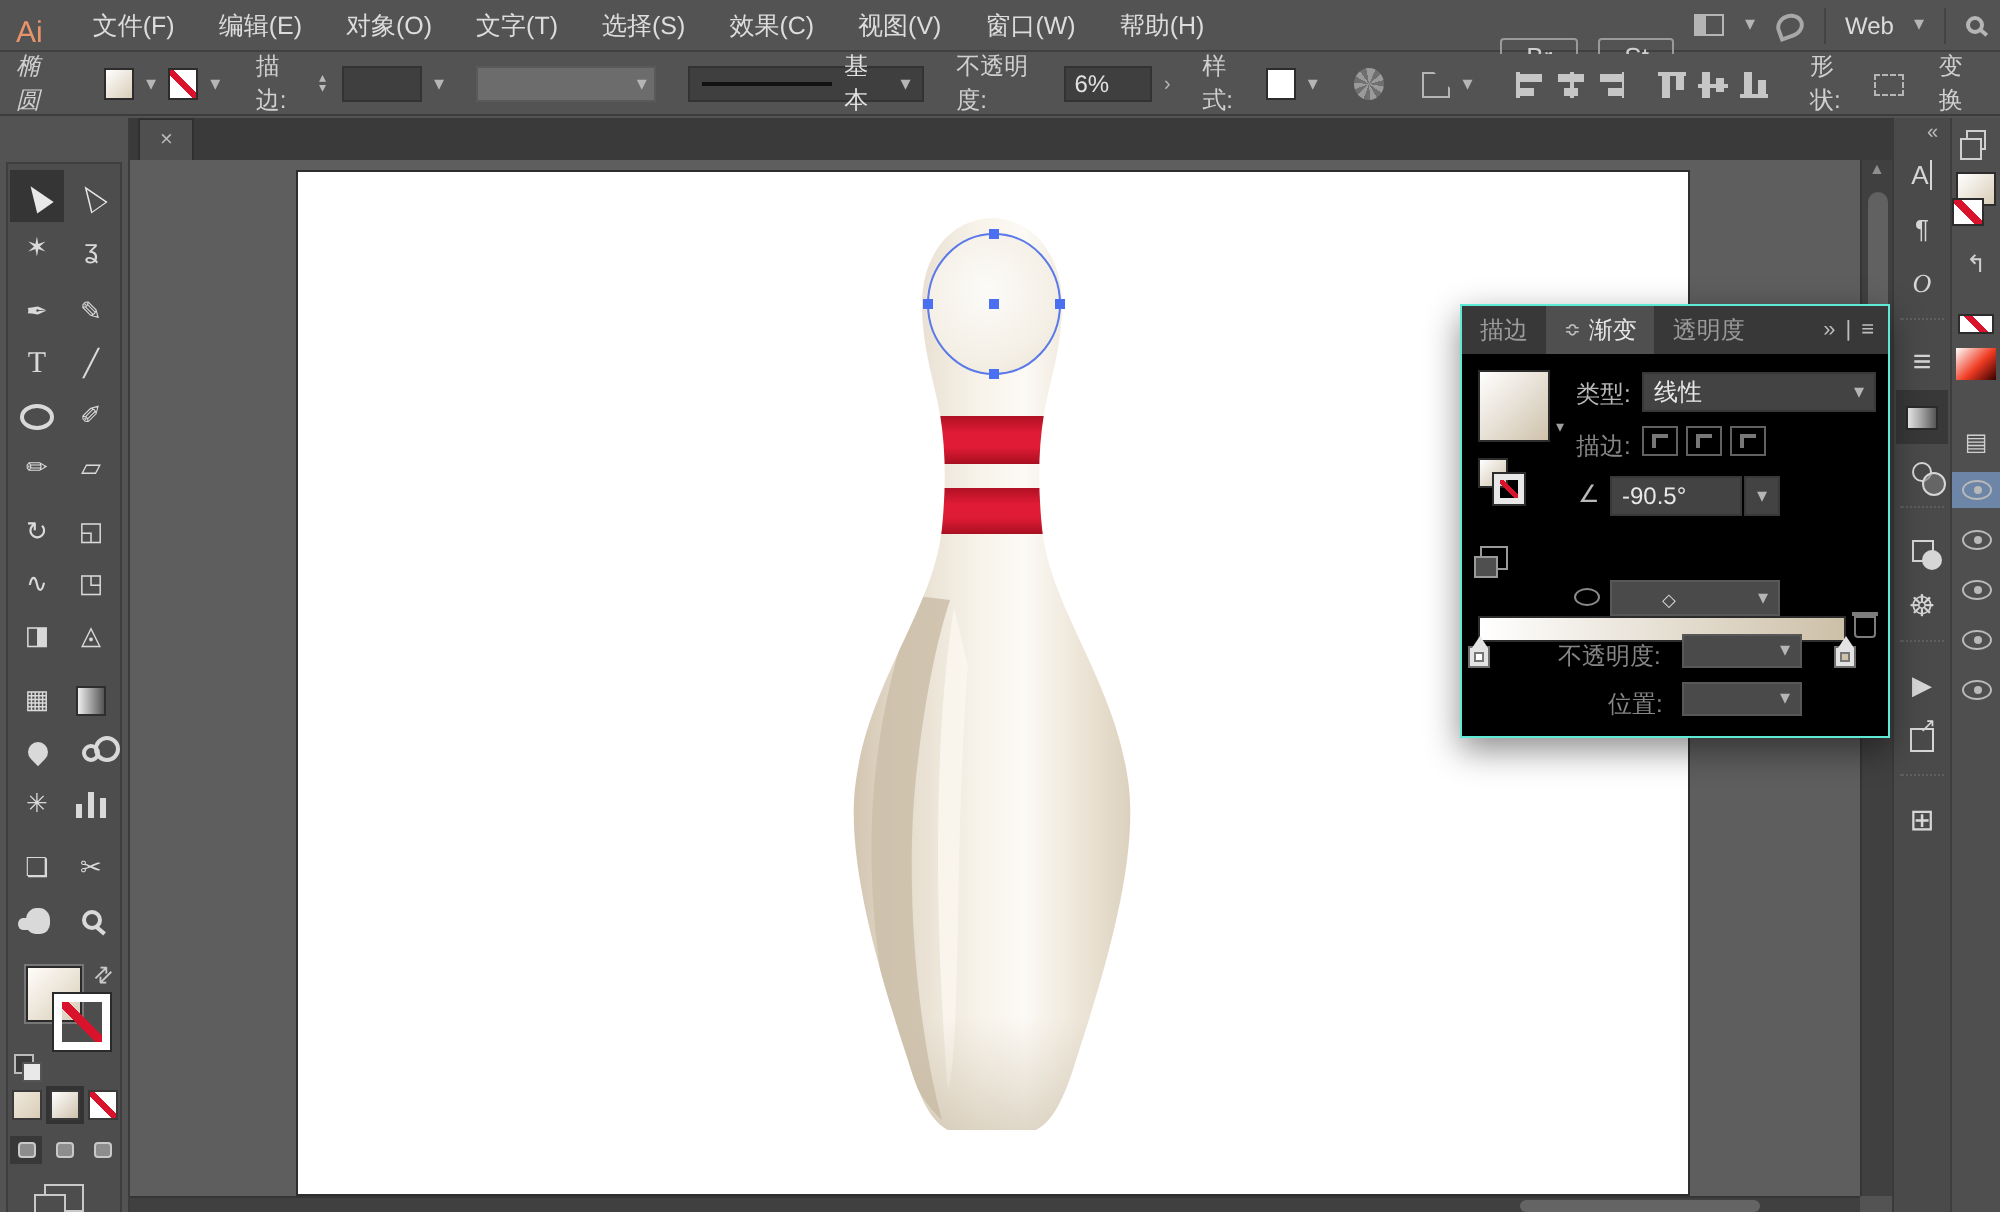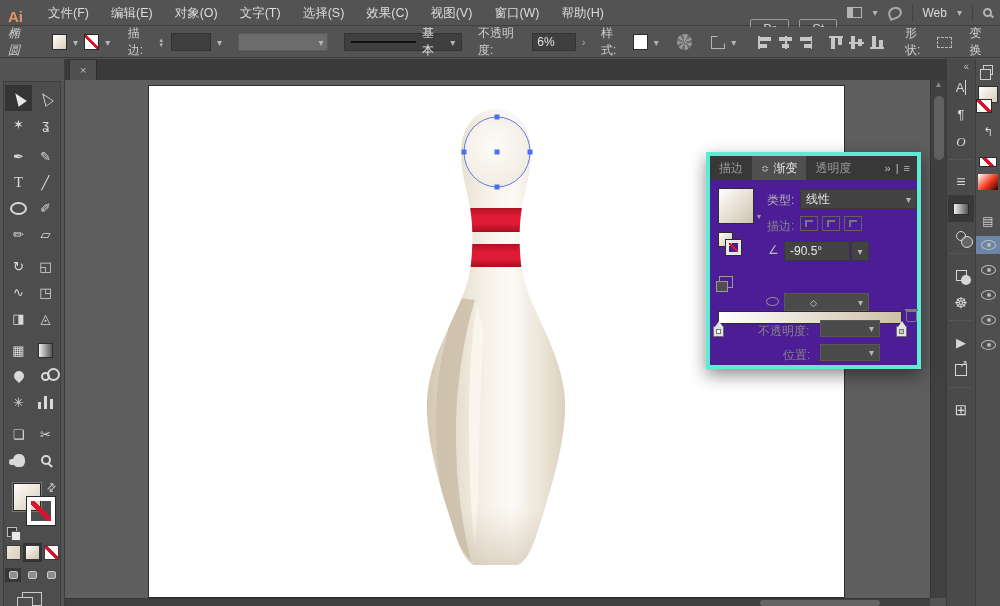--- a/index.html
+++ b/index.html
@@ -1,21 +1,21 @@
 <!DOCTYPE html>
 <html><head>
 <meta charset="utf-8">
 <style>
   * { margin:0; padding:0; box-sizing:border-box; }
   html,body { width:1000px; height:606px; overflow:hidden; }
   body { font-family:"Liberation Sans","DejaVu Sans",sans-serif; font-size:12px; background:#535353; color:#d6d6d6; position:relative; }
 
   
   .menubar{position:absolute;left:0;top:0;width:1000px;height:26px;background:#535353;display:flex;align-items:center;border-bottom:1px solid #404040;}
-  .ai-logo{color:#e8946a;font-weight:bold;font-size:15px;margin:8px 14px 0 8px;}
+  .ai-logo{color:#e8946a;font-weight:normal;font-size:15px;margin:8px 14px 0 8px;}
   .menu-item{padding:0 11px;color:#dcdcdc;font-size:12.5px;line-height:26px;cursor:default;}
   .mb-right{margin-left:auto;display:flex;align-items:center;gap:10px;padding-right:8px;}
   .badge{border:1px solid #9a9a9a;color:#cfcfcf;font-size:13px;padding:1px 12px;border-radius:2px;margin-top:31px;}
   .layout-ic{width:15px;height:11px;border:1px solid #b5b5b5;display:inline-block;position:relative;background:linear-gradient(90deg,#b5b5b5 0 5px,transparent 5px);}
   .share-ic{width:14px;height:12px;border-radius:50% 50% 50% 0;border:2px solid #a8a8a8;display:inline-block;transform:rotate(-20deg);}
   .chev{color:#b5b5b5;font-size:10px;}
   .vsep{width:1px;height:18px;background:#434343;}
   .ws-label{color:#dcdcdc;}
   .lens{width:9px;height:9px;border:2px solid #b5b5b5;border-radius:50%;display:inline-block;position:relative;}
   .lens::after{content:"";position:absolute;width:5px;height:2px;background:#b5b5b5;bottom:-2px;right:-4px;transform:rotate(40deg);}
@@ -122,21 +122,21 @@
   .d2-fill{width:20px;height:17px;background:linear-gradient(135deg,#fff,#d9cdb8);border:1px solid #2c2c2c;position:relative;margin-top:4px;}
   .d2-fill::after{content:"";position:absolute;left:-3px;top:12px;width:14px;height:12px;background:linear-gradient(45deg,#fff 40%,#d8132b 40%,#d8132b 60%,#fff 60%);border:1px solid #2c2c2c;}
   .d2-none{width:18px;height:10px;background:linear-gradient(45deg,#fff 40%,#d8132b 40%,#d8132b 60%,#fff 60%),linear-gradient(90deg,#fff 0 60%,#111 60%);margin-top:10px;border:1px solid #2c2c2c;}
   .d2-spec{width:20px;height:16px;background:linear-gradient(135deg,#fff,#f03b22 55%,#300)}
   .eye{width:15px;height:10px;border:1px solid #b9b9b9;border-radius:50%;position:relative;}
   .eye::after{content:"";position:absolute;left:5px;top:2px;width:4px;height:4px;border-radius:50%;background:#b9b9b9;}
   .eyerow{width:25px;height:18px;display:flex;align-items:center;justify-content:center;}
   .eyerow.sel{background:#6d86a8;}
 
   
-  .gpanel{position:absolute;left:706px;top:152px;width:215px;height:217px;background:#4c1d95;border:4px solid #5eead4;box-shadow:0 6px 16px rgba(0,0,0,.45);z-index:20;}
+  .gpanel{position:absolute;left:730px;top:152px;width:215px;height:217px;background:#000000;border:1px solid #5eead4;box-shadow:0 6px 16px rgba(0,0,0,.45);z-index:20;}
   .gp-head{height:24px;background:#383838;display:flex;align-items:stretch;font-size:12px;}
   .gp-tab{display:flex;align-items:center;padding:0 9px;color:#9b9b9b;}
   .gp-tab.on{background:#4f4f4f;color:#e6e6e6;gap:4px;}
   .gp-hr{margin-left:auto;display:flex;align-items:center;gap:5px;padding-right:7px;color:#bdbdbd;font-size:11px;}
   .gp-body{position:relative;height:192px;font-size:12px;}
   .gthumb{position:absolute;left:8px;top:8px;width:36px;height:36px;background:linear-gradient(135deg,#ffffff,#cfc2ac);border:1px solid #2c2c2c;}
   .gthumb-dd{position:absolute;left:47px;top:32px;color:#9f9f9f;font-size:8px;}
   .gp-label{position:absolute;color:#b9b9b9;}
   .gp-dim{color:#868686;}
   .gp-dd{position:absolute;background:#434343;border:1px solid #383838;height:20px;display:flex;align-items:center;padding:0 5px;color:#e8e8e8;}

